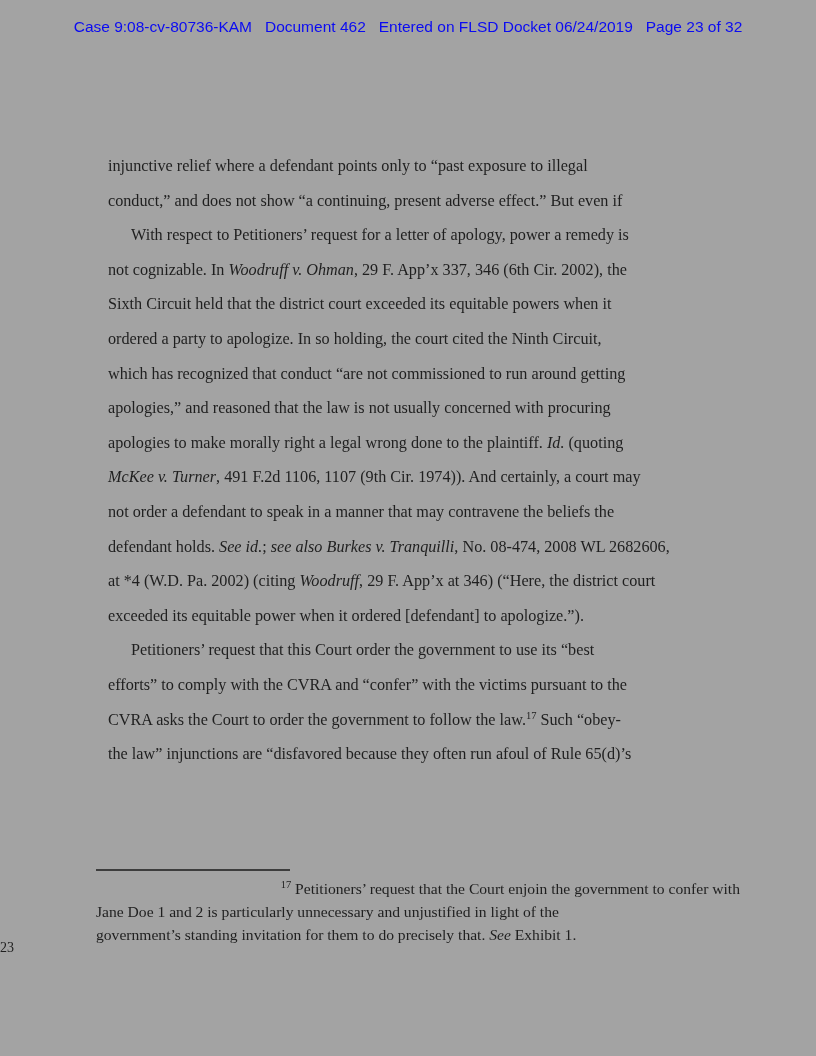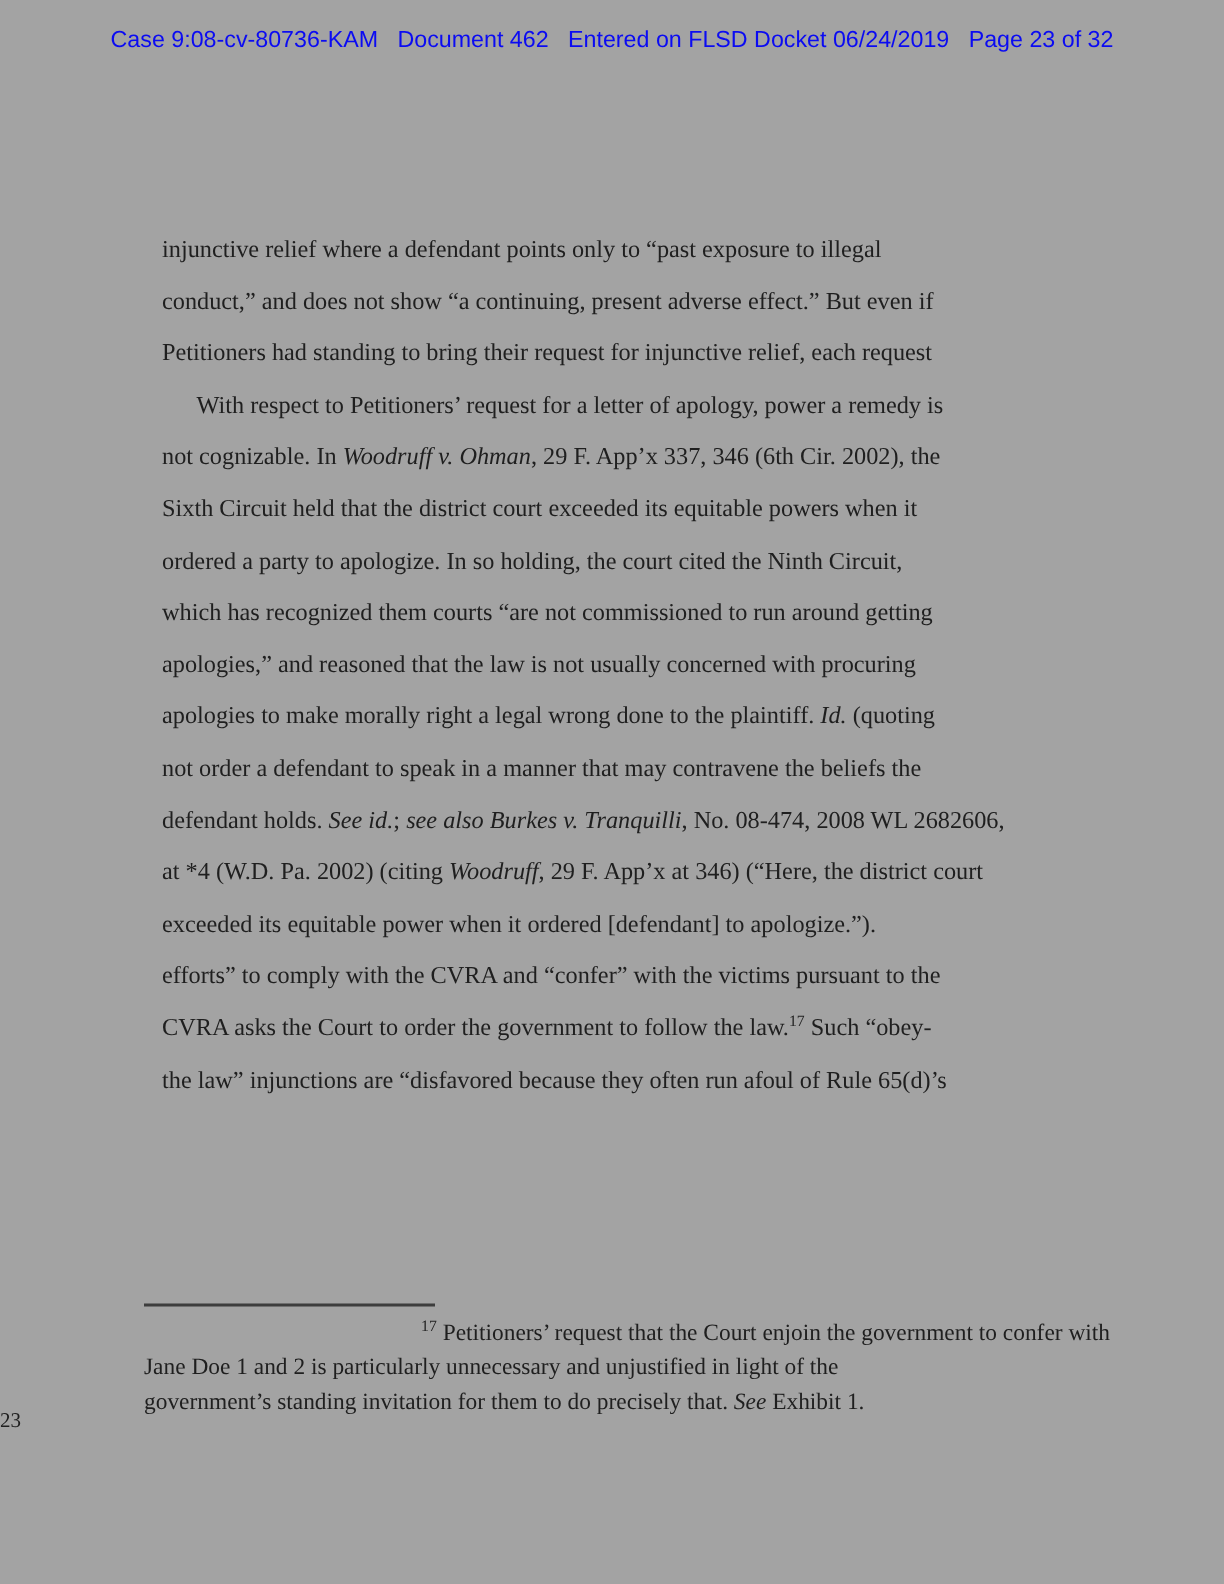--- a/index.html
+++ b/index.html
@@ -68,36 +68,37 @@
 </head>
 <body>
 
 <div class="page" style="color: rgb(31, 31, 31);">
   <div class="header-stamp" style="color: rgb(11, 11, 242);">Case 9:08-cv-80736-KAM   Document 462   Entered on FLSD Docket 06/24/2019   Page 23 of 32</div>
 
   <div class="doc-body">
       <div>
         <div class="line"><span>injunctive relief where a defendant points only to “past exposure to illegal</span></div>
         <div class="line"><span>conduct,” and does not show “a continuing, present adverse effect.” But even if</span></div>
-        <div class="line"><span>Petitioners had standing to bring their request for injunctive relief, each request</span></div>
       </div>
       <div>
         <div class="line indent"><span>With respect to Petitioners’ request for a letter of apology, power a remedy is</span></div>
         <div class="line"><span>not cognizable. In </span><span class="it">Woodruff v. Ohman</span><span>, 29 F. App’x 337, 346 (6th Cir. 2002), the</span></div>
         <div class="line"><span>Sixth Circuit held that the district court exceeded its equitable powers when it</span></div>
         <div class="line"><span>ordered a party to apologize. In so holding, the court cited the Ninth Circuit,</span></div>
-        <div class="line"><span>which has recognized them courts “are not commissioned to run around getting</span></div>
+        <div class="line"><span>which has recognized that conduct “are not commissioned to run around getting</span></div>
         <div class="line"><span>apologies,” and reasoned that the law is not usually concerned with procuring</span></div>
         <div class="line"><span>apologies to make morally right a legal wrong done to the plaintiff. </span><span class="it">Id.</span><span> (quoting</span></div>
+        <div class="line"><span class="it">McKee v. Turner</span><span>, 491 F.2d 1106, 1107 (9th Cir. 1974)). And certainly, a court may</span></div>
         <div class="line"><span>not order a defendant to speak in a manner that may contravene the beliefs the</span></div>
         <div class="line"><span>defendant holds. </span><span class="it">See id.</span><span>; </span><span class="it">see also Burkes v. Tranquilli</span><span>, No. 08-474, 2008 WL 2682606,</span></div>
         <div class="line"><span>at *4 (W.D. Pa. 2002) (citing </span><span class="it">Woodruff</span><span>, 29 F. App’x at 346) (“Here, the district court</span></div>
         <div class="line"><span>exceeded its equitable power when it ordered [defendant] to apologize.”).</span></div>
       </div>
       <div>
+        <div class="line indent"><span>Petitioners’ request that this Court order the government to use its “best</span></div>
         <div class="line"><span>efforts” to comply with the CVRA and “confer” with the victims pursuant to the</span></div>
         <div class="line"><span>CVRA asks the Court to order the government to follow the law.</span><span class="sup">17</span><span> Such “obey-</span></div>
         <div class="line"><span>the law” injunctions are “disfavored because they often run afoul of Rule 65(d)’s</span></div>
       </div>
     </div>
 
   <div class="fn-rule" style="background: rgb(61, 61, 61);"></div>
 
   <div class="footnote">
       <div class="line indent"><span class="sup">17</span><span> Petitioners’ request that the Court enjoin the government to confer with</span></div>

